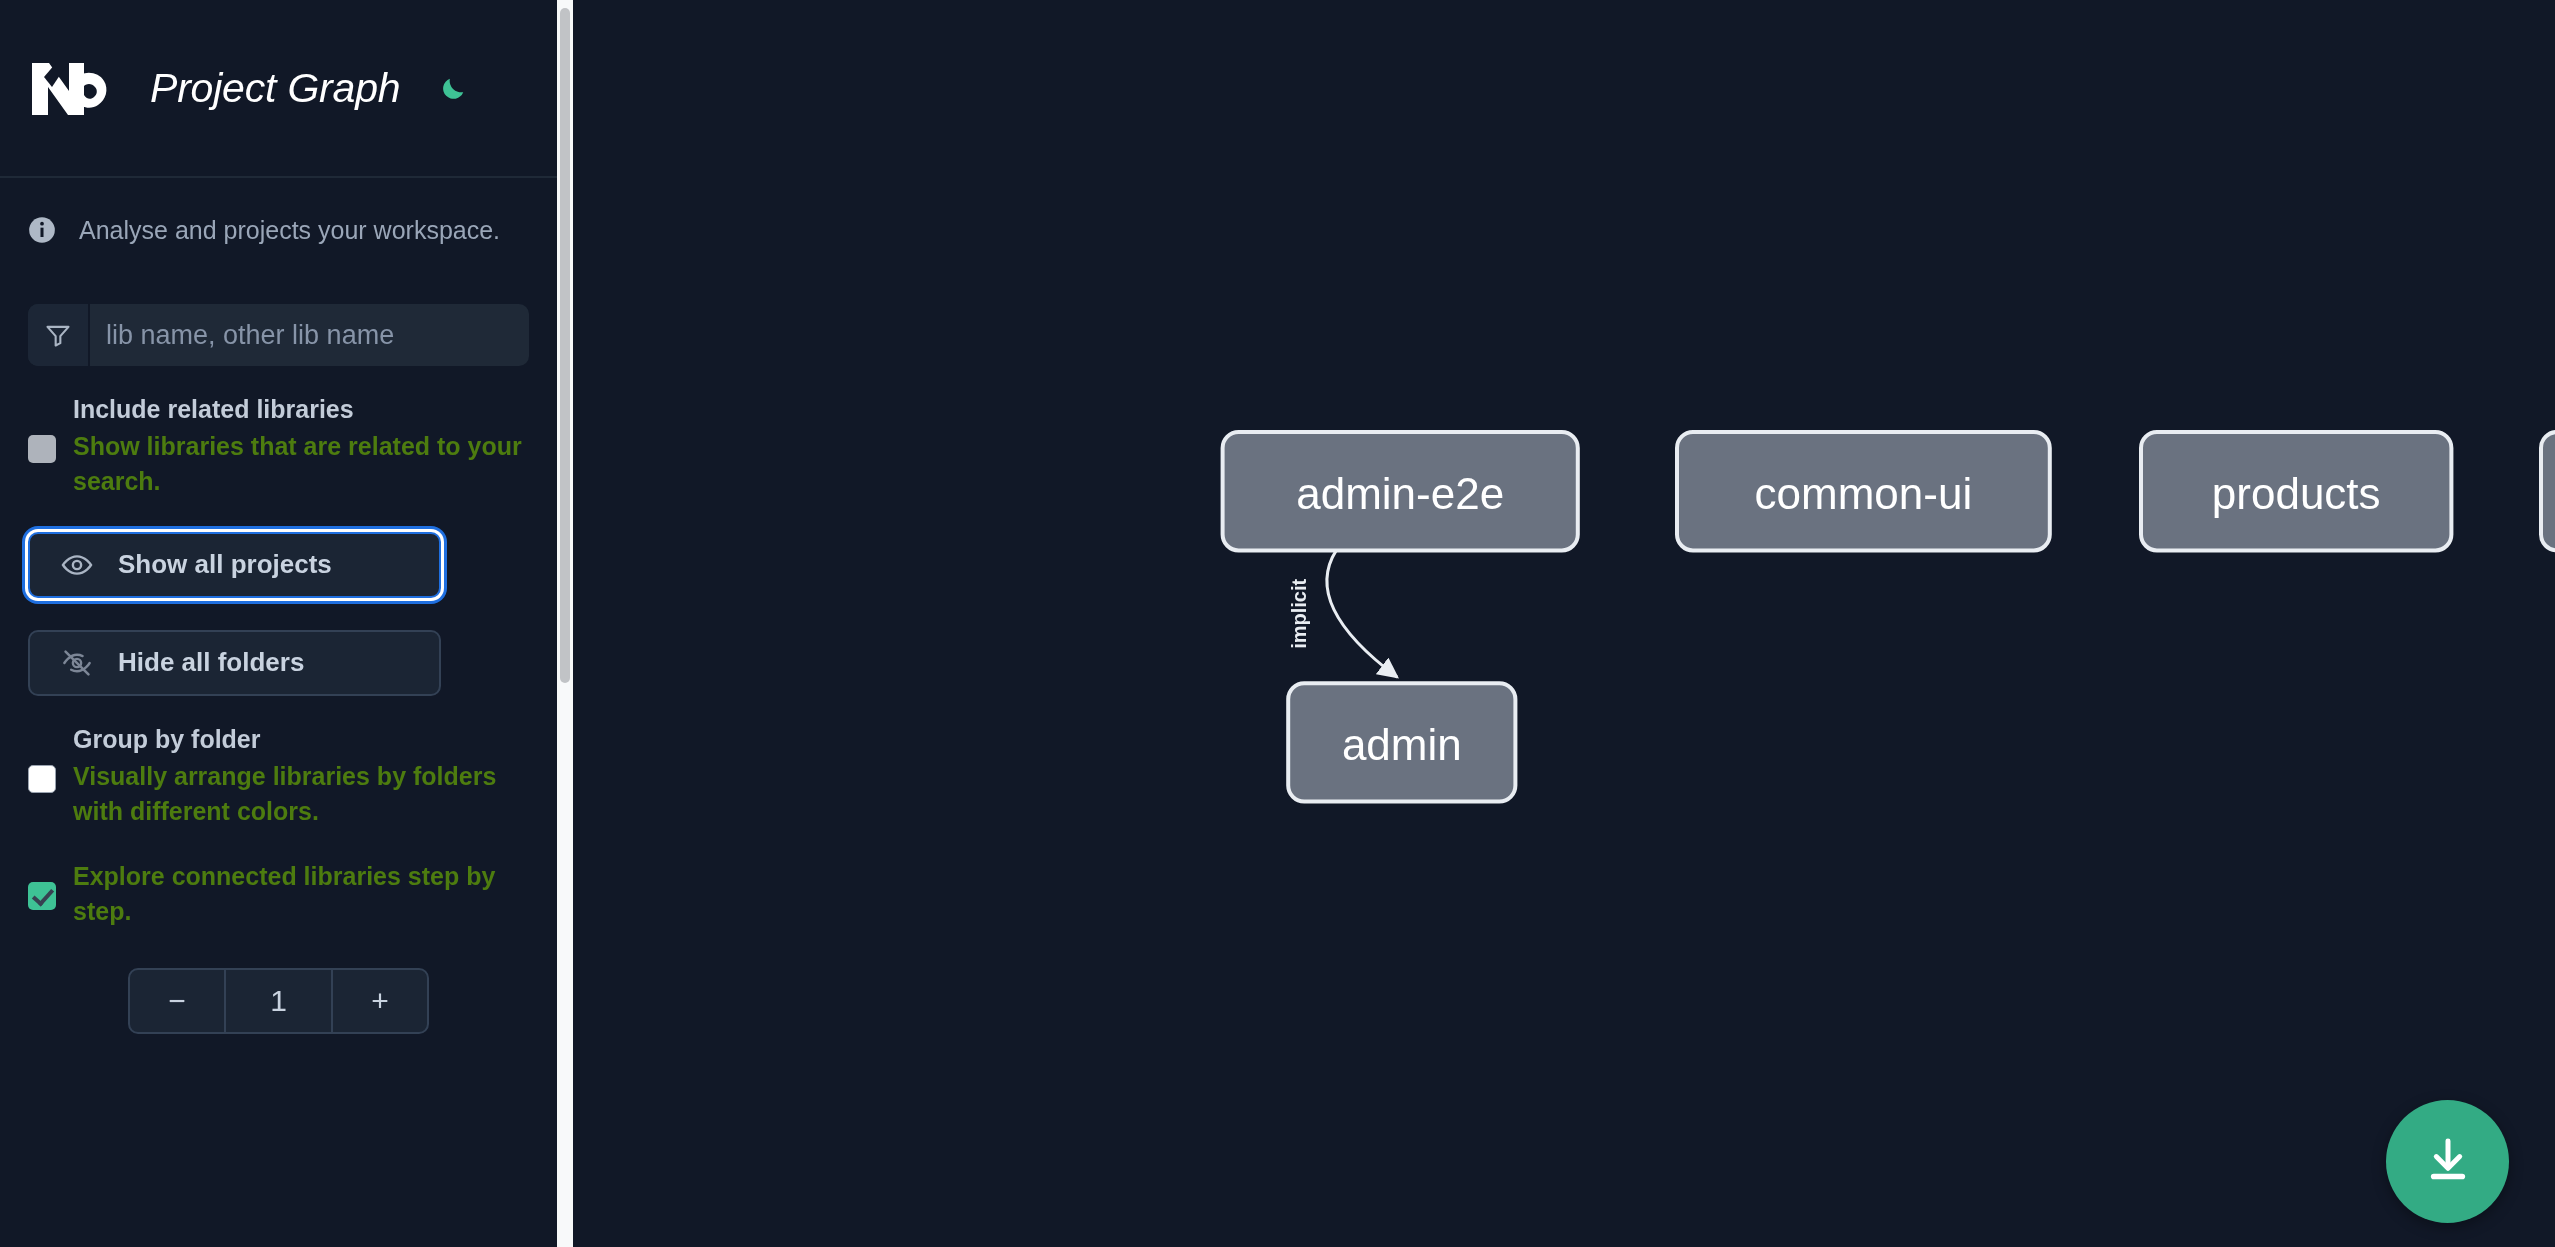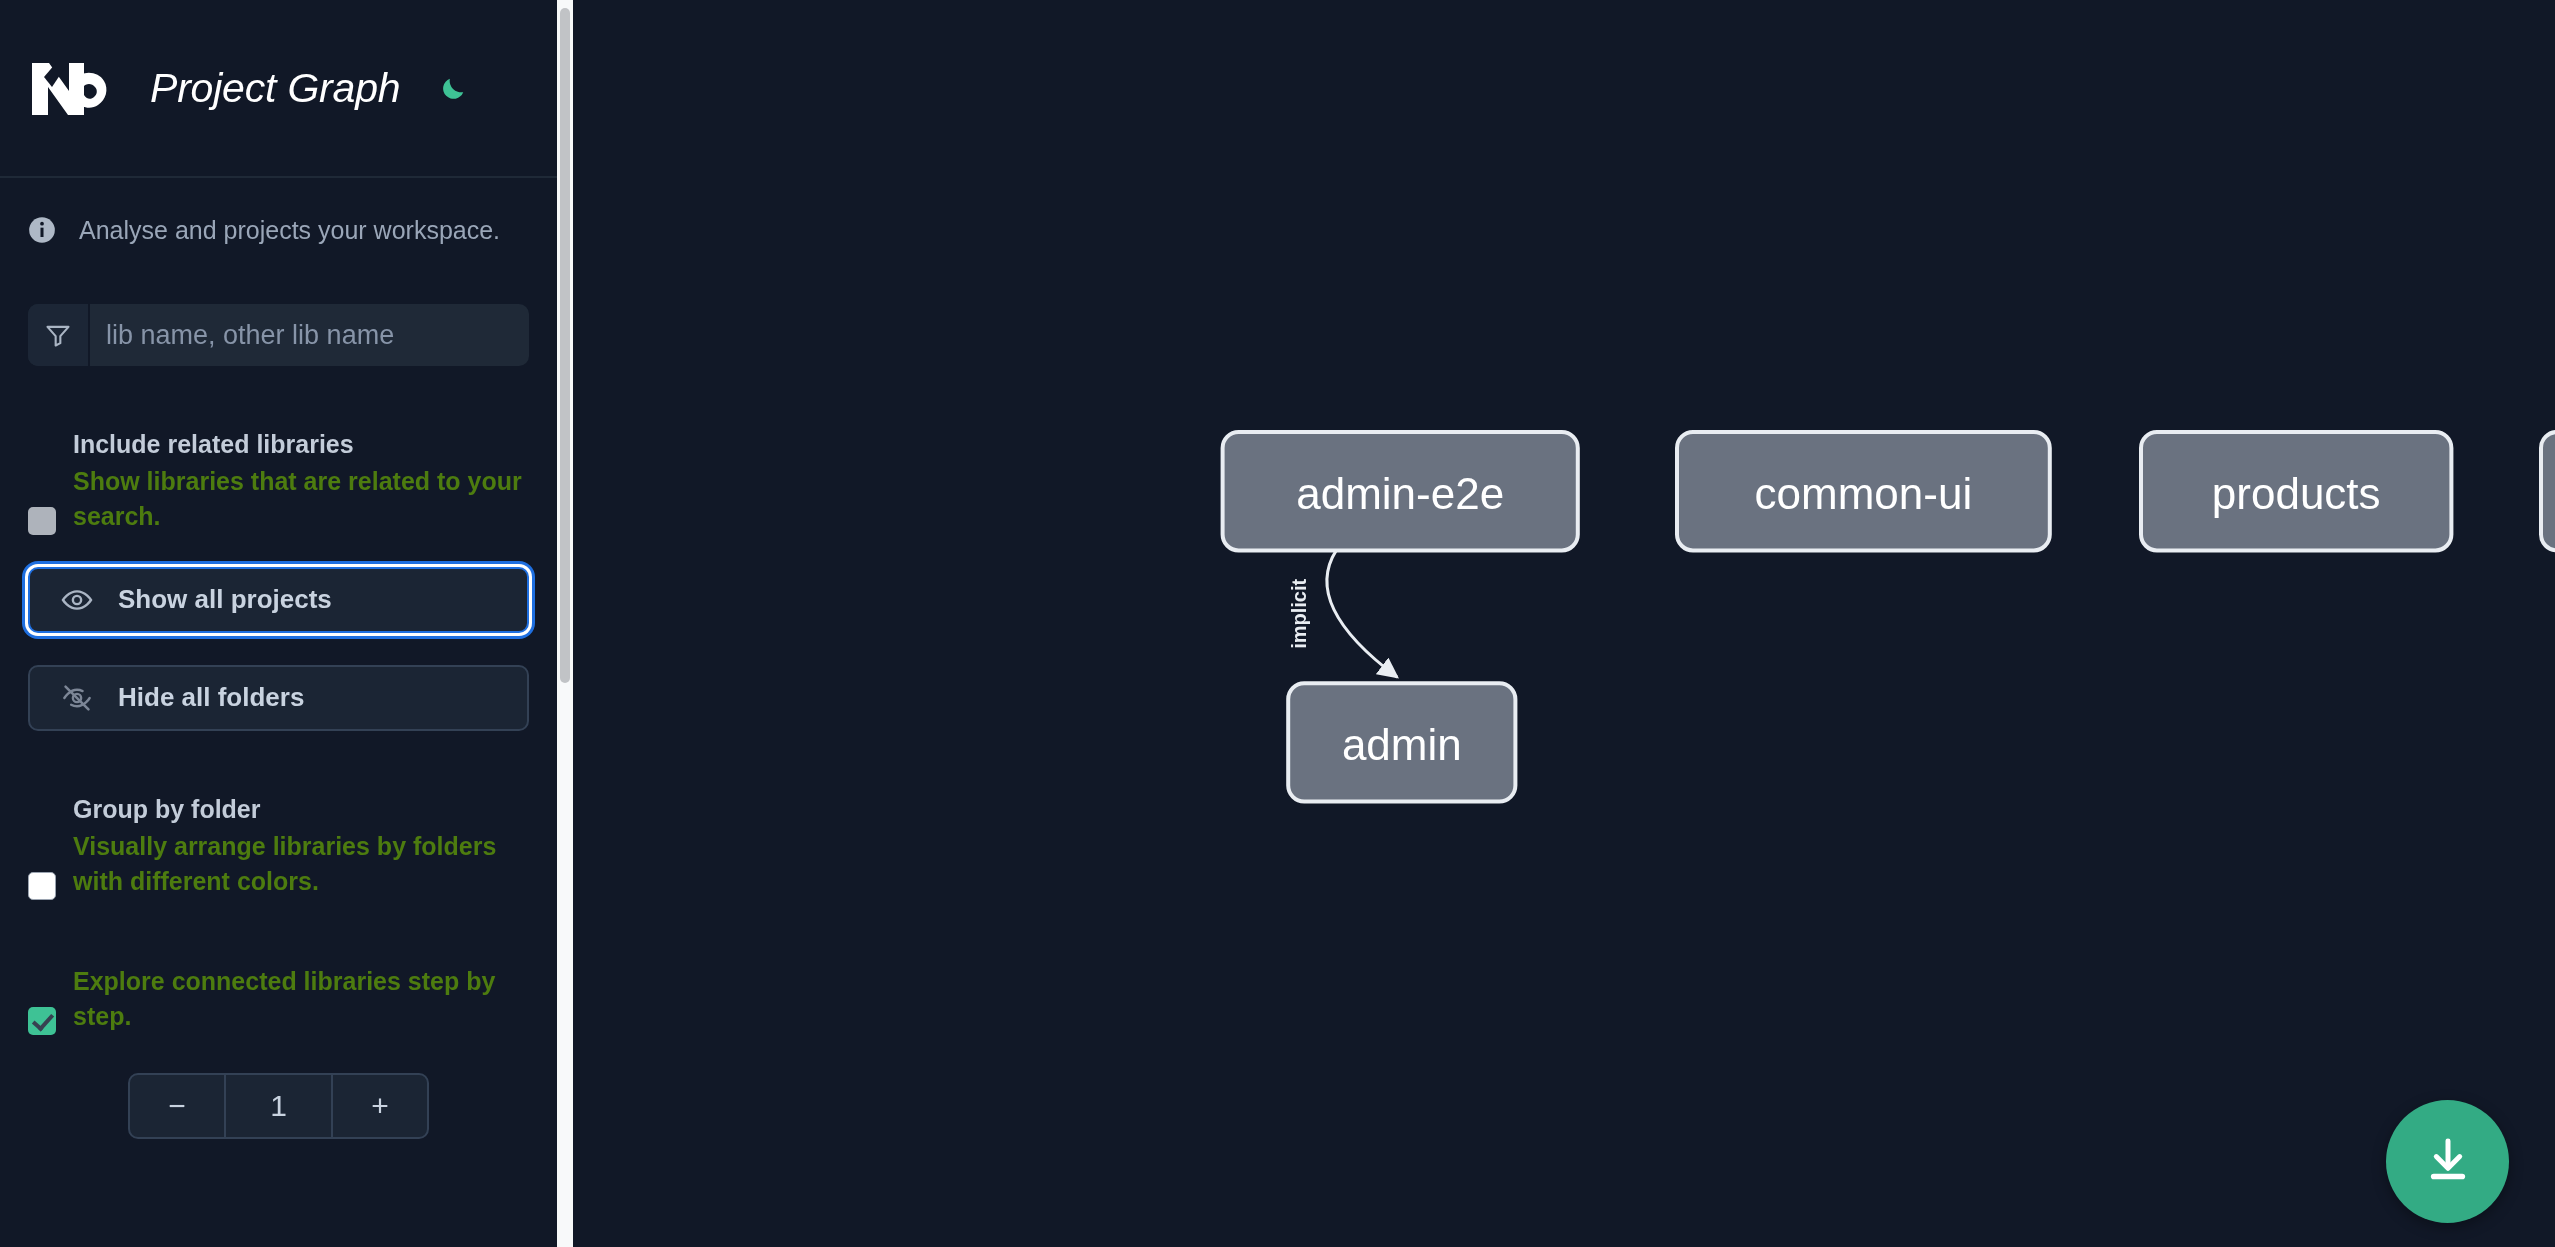--- a/index.html
+++ b/index.html
@@ -106,22 +106,22 @@
     color: #c9d3e0;
     font-size: 27px;
     font-family: "Liberation Sans", sans-serif;
     padding: 0 16px;
   }
   .filter-input::placeholder { color: #8794a8; }
 
   
   .chk-row {
     display: flex;
-    align-items: flex-end;
-    margin-top: 62px;
+    align-items: center;
+    margin-top: 27px;
   }
   .chk-box {
     flex: 0 0 auto;
     width: 28px; height: 28px;
     border-radius: 5px;
     margin-right: 17px;
     margin-top: 6px;
     cursor: pointer;
     position: relative;
   }
@@ -151,21 +151,21 @@
     margin-top: 2px;
     max-width: 452px;
     font-weight: bold;
   }
 
   
   .sb-btn {
     display: flex;
     align-items: center;
     height: 66px;
-    width: 501px;
+    width: 413px;
     border-radius: 10px;
     background: #1b2534;
     border: 2px solid #334155;
     padding-left: 30px;
     cursor: pointer;
     color: #c9d3e0;
     font-size: 26px;
     font-weight: bold;
     margin-top: 32px;
   }

